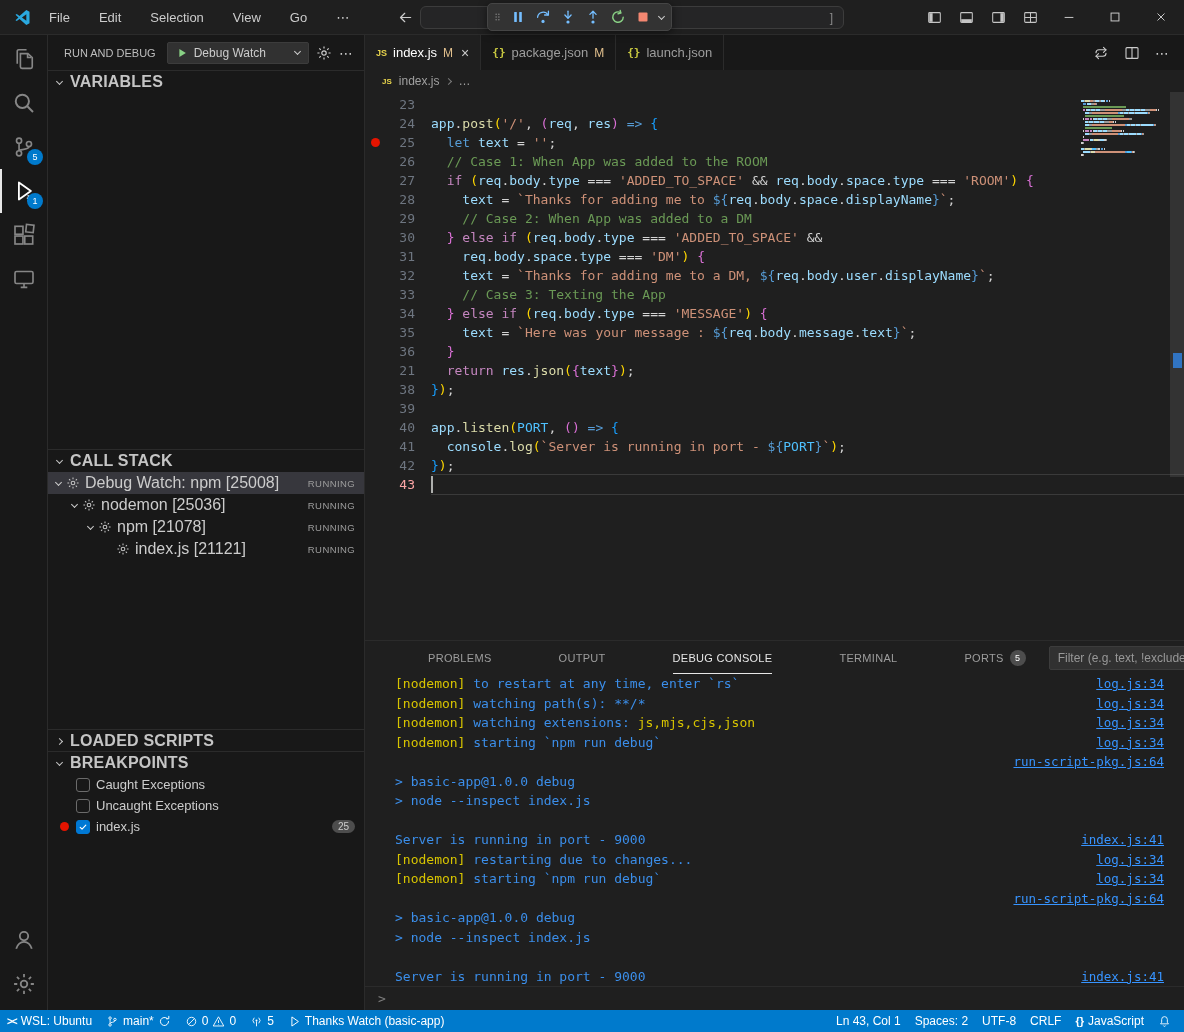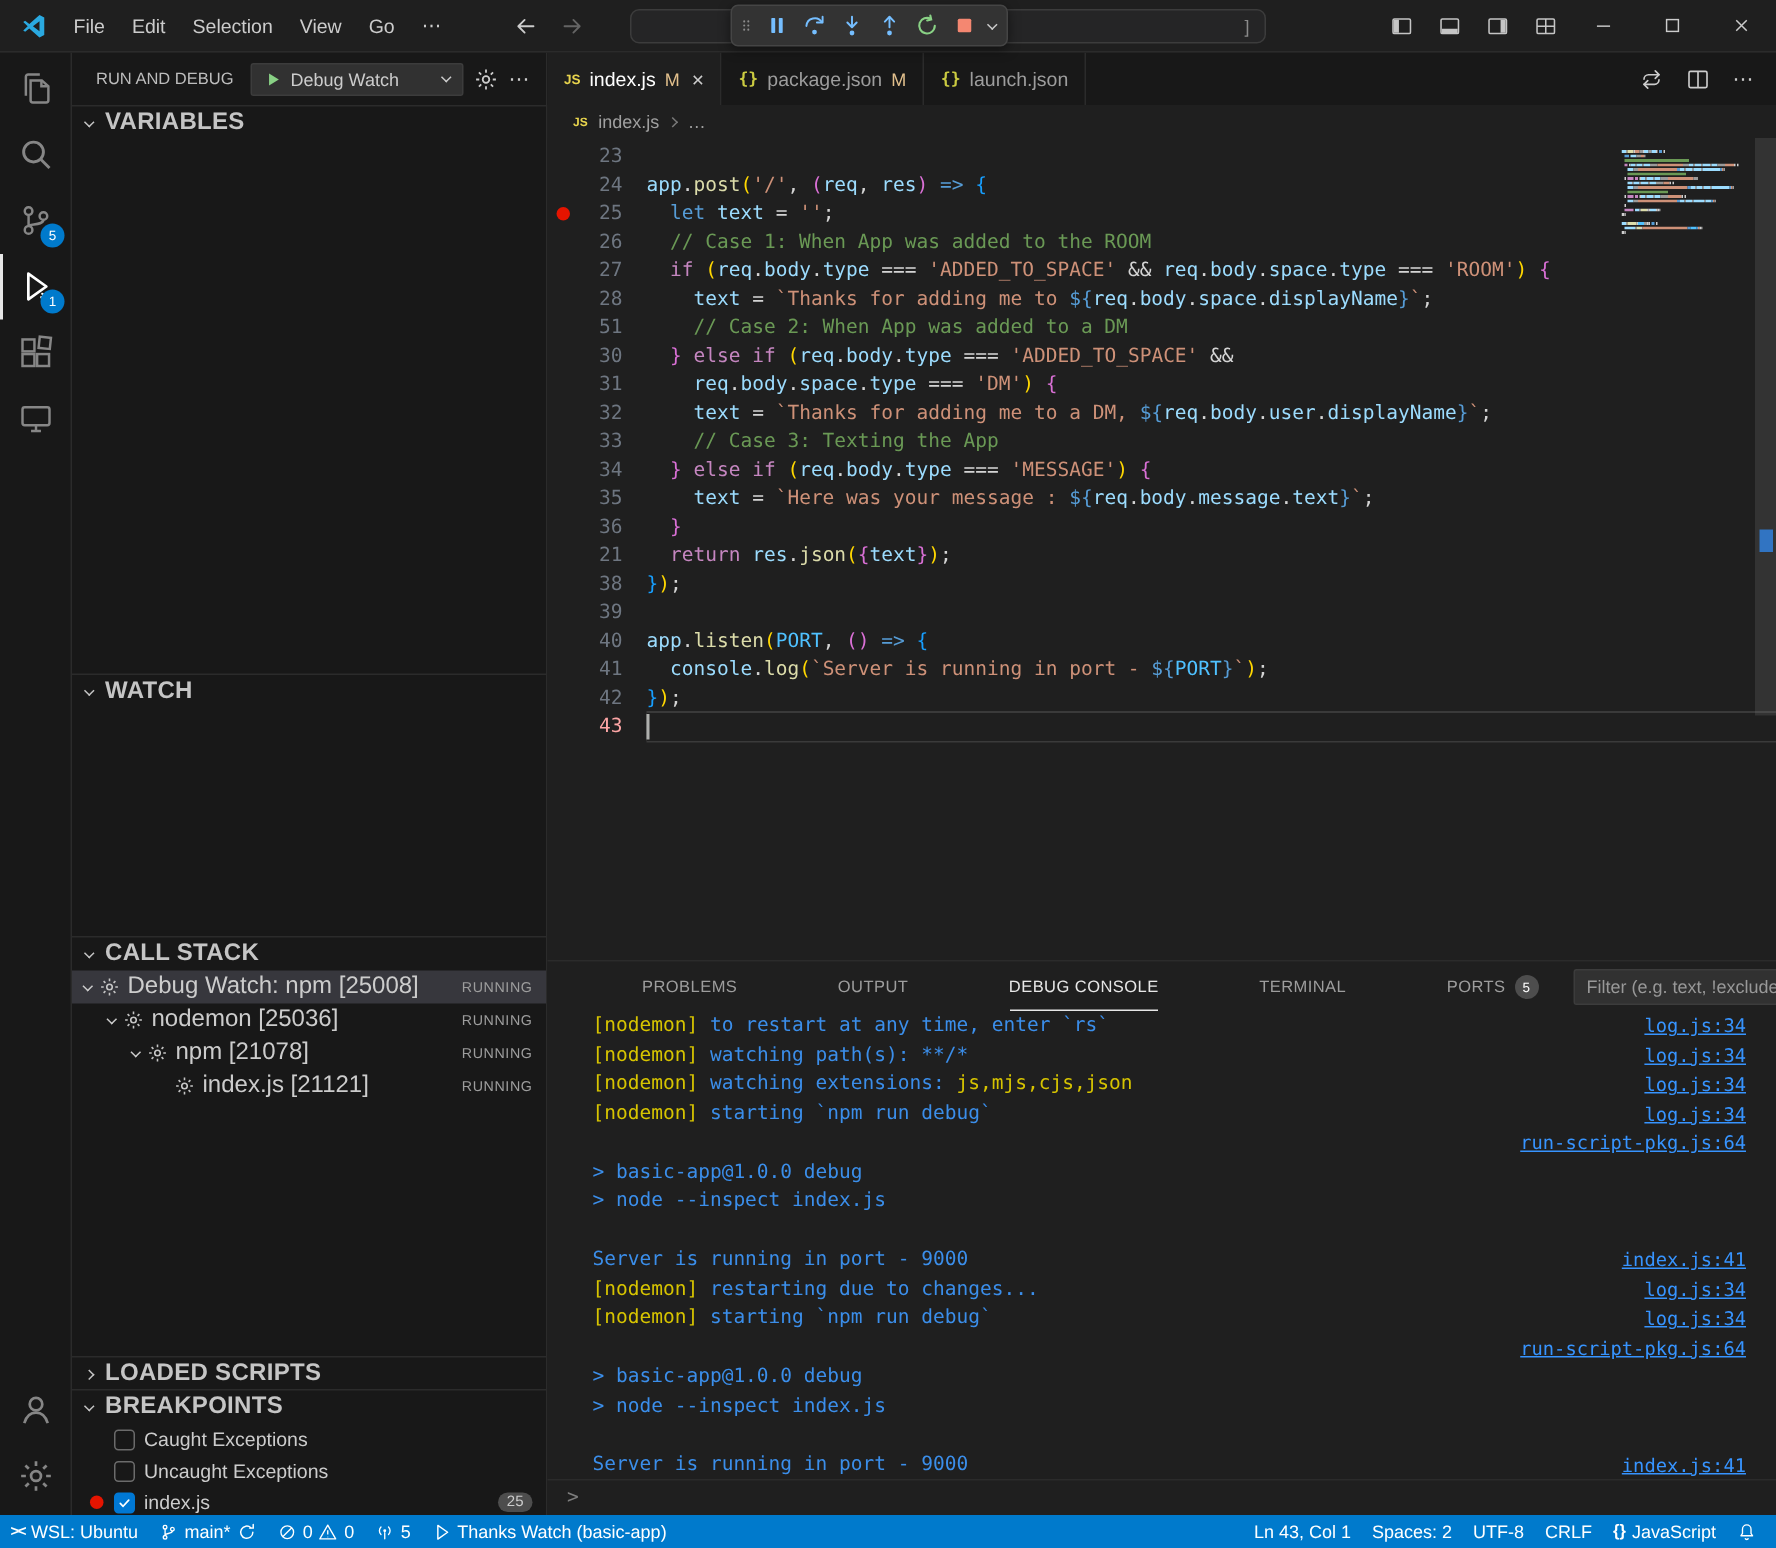--- a/index.html
+++ b/index.html
@@ -4,21 +4,21 @@
 <style>
 *{margin:0;padding:0;box-sizing:border-box;}
 html,body{width:1184px;height:1032px;overflow:hidden;background:#1f1f1f;
   font-family:"Liberation Sans","DejaVu Sans",sans-serif;}
 .window{width:1184px;height:1032px;display:flex;flex-direction:column;color:#cccccc;font-size:13px;}
 
 
 .titlebar{height:35px;background:#1f1f1f;border-bottom:1px solid #2b2b2b;display:flex;align-items:center;position:relative;flex:none;}
 .logo{width:20px;display:flex;justify-content:center;margin:0 8px 0 12px;}
 .logo svg{width:17px;height:17px;}
-.menubar{display:flex;align-items:center;height:100%;}
+.menubar{display:flex;align-items:center;height:100%;gap:11px;}
 .menu-item{padding:0 9px;font-size:13px;color:#cccccc;height:100%;display:flex;align-items:center;}
 .nav-arrows{display:flex;gap:16px;margin-left:40px;color:#cccccc;align-items:center;}
 .nav-arrows svg{width:15px;height:15px;}
 .dim{opacity:.4;}
 .command-center{position:absolute;left:420px;top:6px;width:424px;height:23px;background:#252526;border:1px solid #3c3c3c;border-radius:6px;display:flex;align-items:center;justify-content:flex-end;padding:0 10px;}
 .cc-trail{color:#8a8a8a;font-size:12px;}
 .debug-toolbar{position:absolute;left:487px;top:3px;height:28px;background:#333333;border:1px solid #454545;border-radius:5px;display:flex;align-items:center;padding:0 3px;box-shadow:0 2px 8px rgba(0,0,0,.5);z-index:5;}
 .dbtn{width:25px;height:24px;display:flex;align-items:center;justify-content:center;background:none;border:none;cursor:default;}
 .dbtn svg{width:16px;height:16px;}
 .grip{width:13px;display:flex;align-items:center;justify-content:center;color:#8c8c8c;margin-right:1px;}
@@ -372,26 +372,20 @@
         <span class="more">⋯</span>
       </div>
 
       <section class="sec sec-vars">
         <div class="sec-head">
           <span class="chev down tiny"></span>
           <span>VARIABLES</span>
         </div>
       </section>
 
-      <section class="sec sec-watch">
-        <div class="sec-head">
-          <span class="chev down tiny"></span>
-          <span>WATCH</span>
-        </div>
-      </section>
 
       <section class="sec sec-cs">
         <div class="sec-head">
           <span class="chev down tiny"></span>
           <span>CALL STACK</span>
         </div>
         <div>
             <div class="cs-row selected" style="padding-left:8px">
               <span class="chev down tiny"></span>
               <span class="cs-ic">
@@ -546,21 +540,21 @@
             <div class="gl">
               <span class="bslot"></span>
               <span class="lnum">27</span>
             </div>
             <div class="gl">
               <span class="bslot"></span>
               <span class="lnum">28</span>
             </div>
             <div class="gl">
               <span class="bslot"></span>
-              <span class="lnum">51</span>
+              <span class="lnum">29</span>
             </div>
             <div class="gl">
               <span class="bslot"></span>
               <span class="lnum">30</span>
             </div>
             <div class="gl">
               <span class="bslot"></span>
               <span class="lnum">31</span>
             </div>
             <div class="gl">

